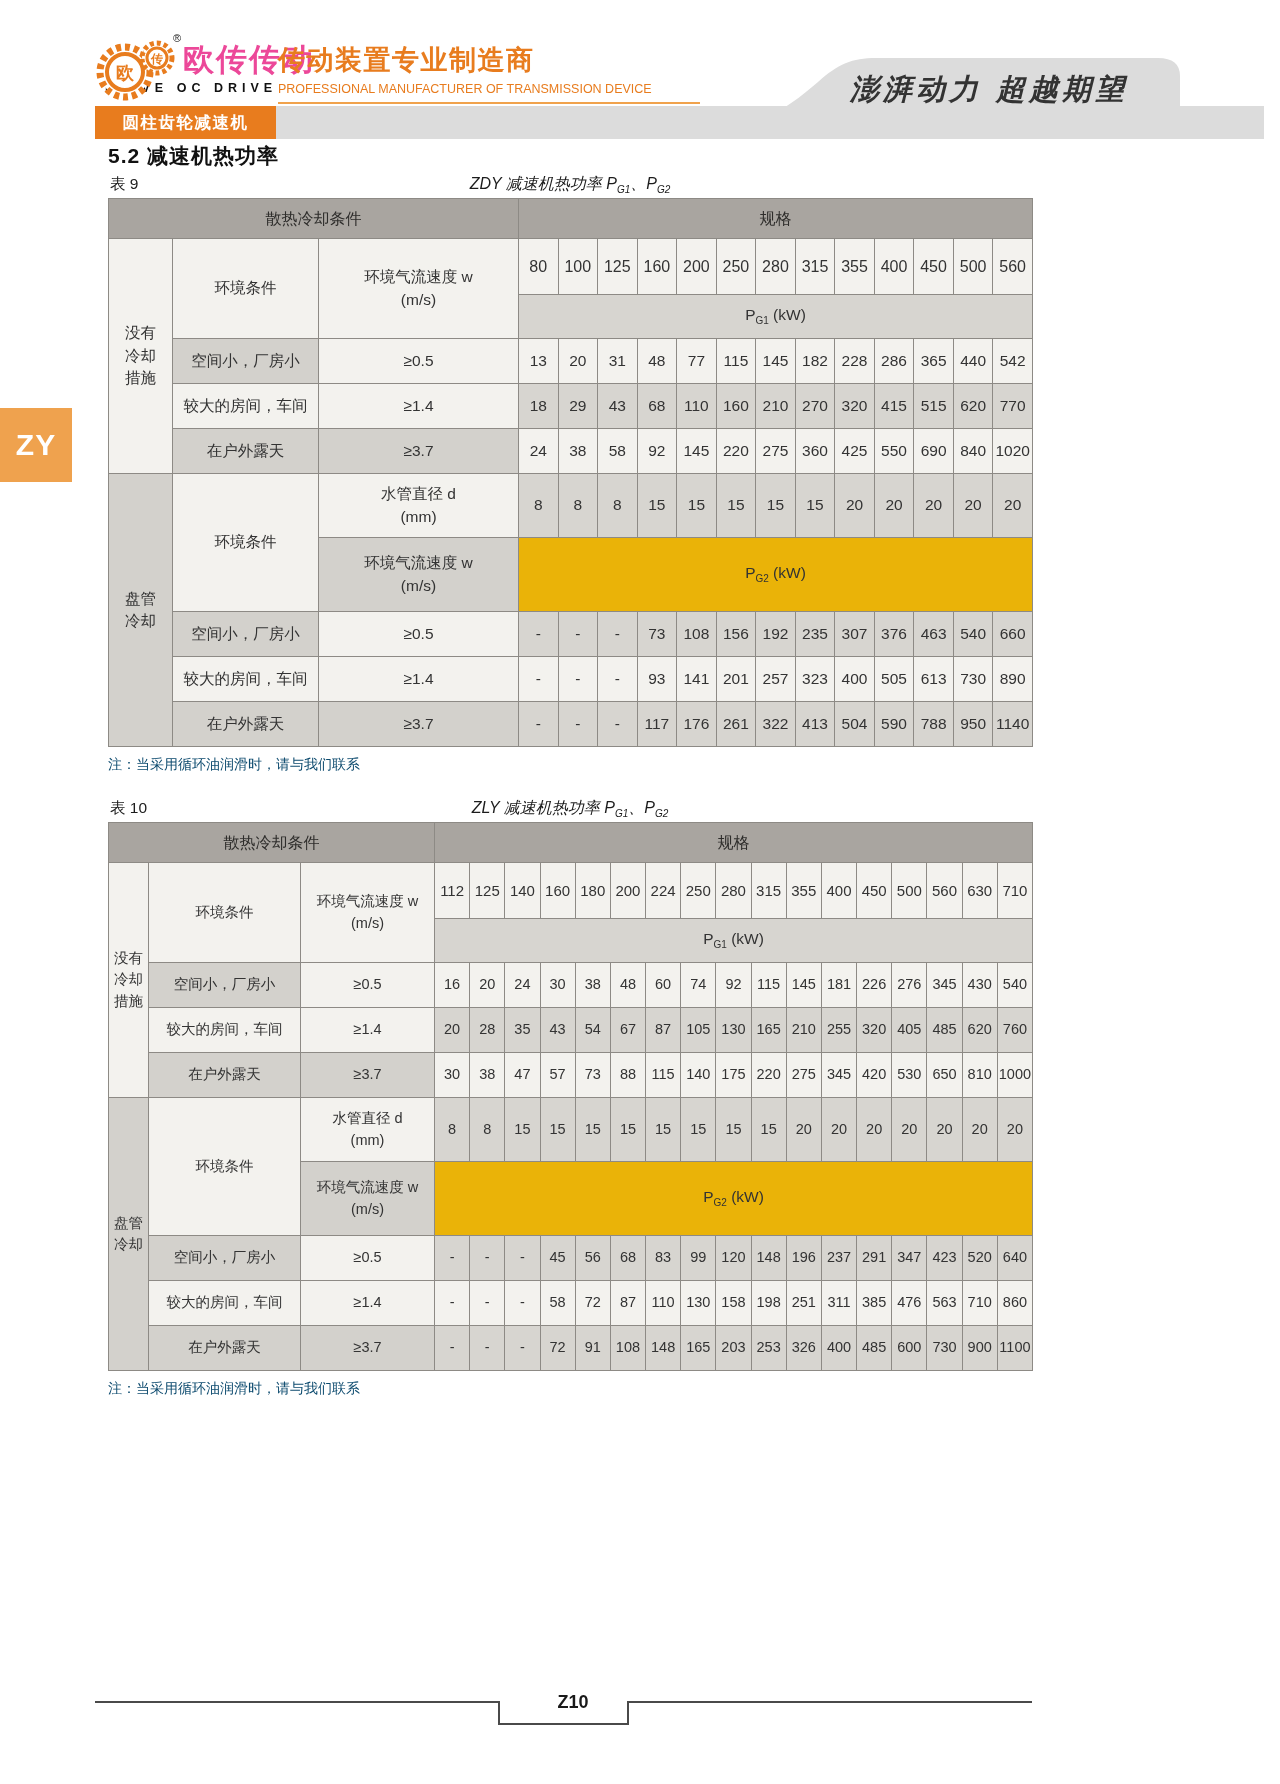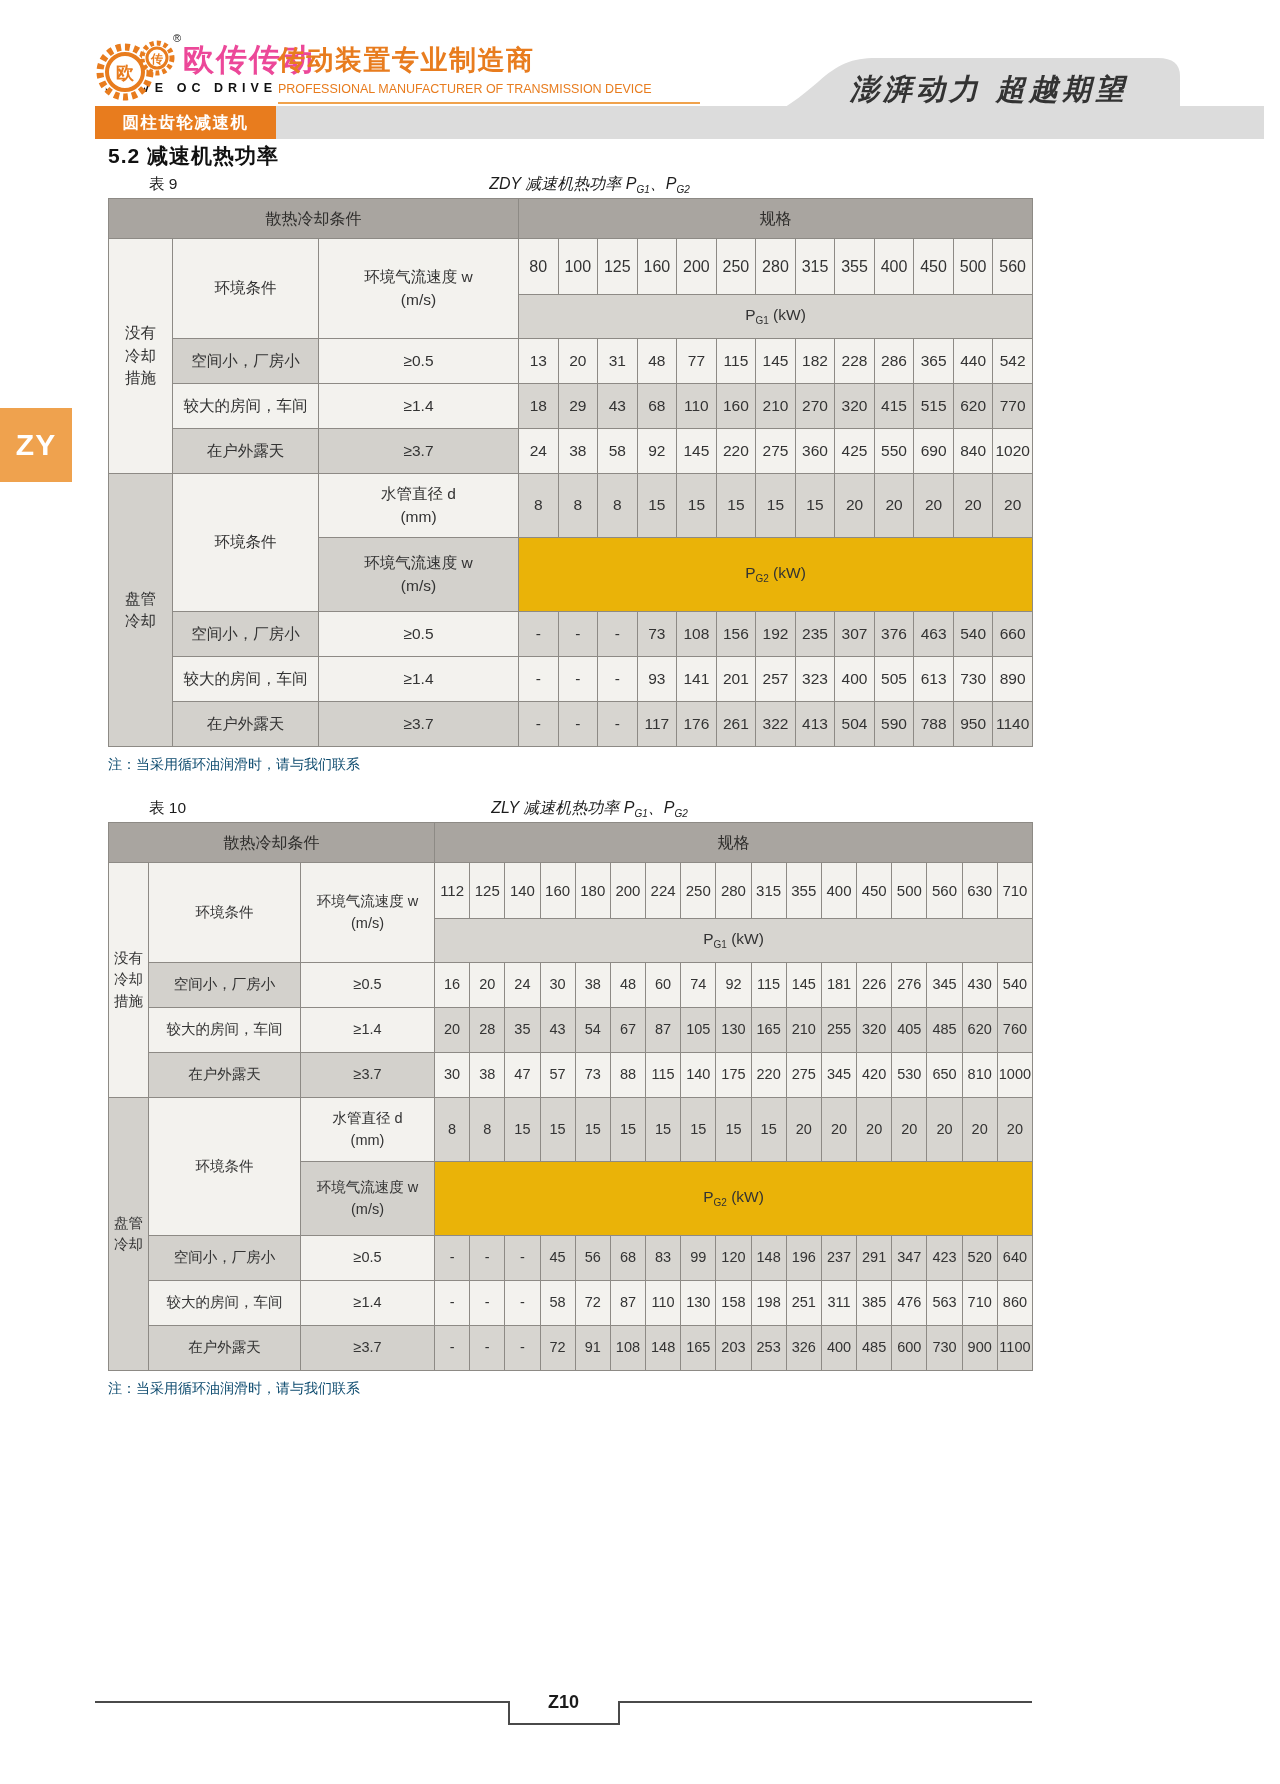--- a/index.html
+++ b/index.html
@@ -27,21 +27,21 @@
           font-size:16.5px;font-weight:bold;display:flex;align-items:center;justify-content:center;letter-spacing:1.5px;}
 
   .side-tab{position:absolute;left:0;top:408px;width:72px;height:74px;background:#efa24e;color:#fff;
             font-size:30px;font-weight:bold;display:flex;align-items:center;justify-content:center;letter-spacing:1px;}
   .section-title{position:absolute;left:108px;top:142px;margin:0;font-size:21px;font-weight:bold;color:#111;letter-spacing:1px;}
 
   
   .tsection{position:absolute;left:108px;width:924px;}
   #table9{top:172px;}
   #table10{top:796px;}
-  .tcap{position:relative;height:26px;margin-left:39px;}
+  .tcap{position:relative;height:26px;}
   .cap-no{position:absolute;left:2px;bottom:3px;font-size:15.5px;color:#1c1c1c;}
   .cap-title{position:absolute;left:0;right:0;bottom:3px;text-align:center;font-size:16px;color:#1c1c1c;font-style:italic;}
   .htable{border-collapse:collapse;table-layout:fixed;width:924px;color:#333;}
   .htable td,.htable th{border:1px solid #8d8a85;text-align:center;vertical-align:middle;
                         padding:1px;line-height:1.45;font-size:15.5px;overflow:hidden;}
   .t10 td{font-size:14.5px;}
   .hband{background:#a9a5a0;color:#2e2d2b;font-weight:normal;font-size:16px !important;}
   .cl{background:#f3f2ee;}
   .cg{background:#d7d5d0;}
   .clg{background:#d3d1cc;}
@@ -50,21 +50,21 @@
   .specv{font-size:16px !important;}
   .t10 .specv{font-size:15px !important;}
   tr.rH0{height:40px;} tr.rA{height:56px;} tr.rB{height:44px;} tr.renv{height:45px;}
   tr.rF{height:64px;} tr.rG{height:74px;}
   sub{font-size:10px;}
   .note{margin-top:9px;font-size:14px;color:#0c4a6e;}
 
   
   .footer{position:absolute;left:95px;top:1692px;width:937px;display:flex;align-items:flex-start;}
   .fline{flex:1;height:2px;background:#4a4a4a;margin-top:9px;}
-  .fcenter{width:112px;position:relative;text-align:center;font-size:18px;font-weight:bold;color:#1a1a1a;height:32px;}
+  .fcenter{width:112px;position:relative;text-align:center;font-size:18px;font-weight:bold;color:#1a1a1a;height:32px;padding-left:19px;}
   .fbracket{position:absolute;left:0;right:0;top:9px;height:22px;
             border-left:2px solid #4a4a4a;border-right:2px solid #4a4a4a;border-bottom:2px solid #4a4a4a;}
   .fpage{position:relative;z-index:2;}
 </style>
 </head>
 <body>
 
 <div class="page">
 
   <div class="logo">

